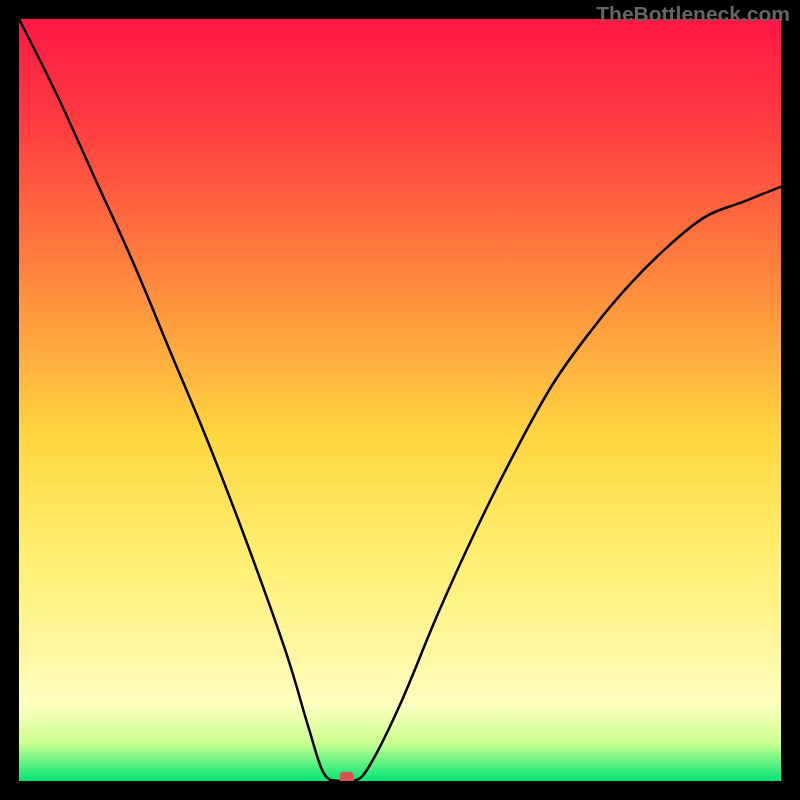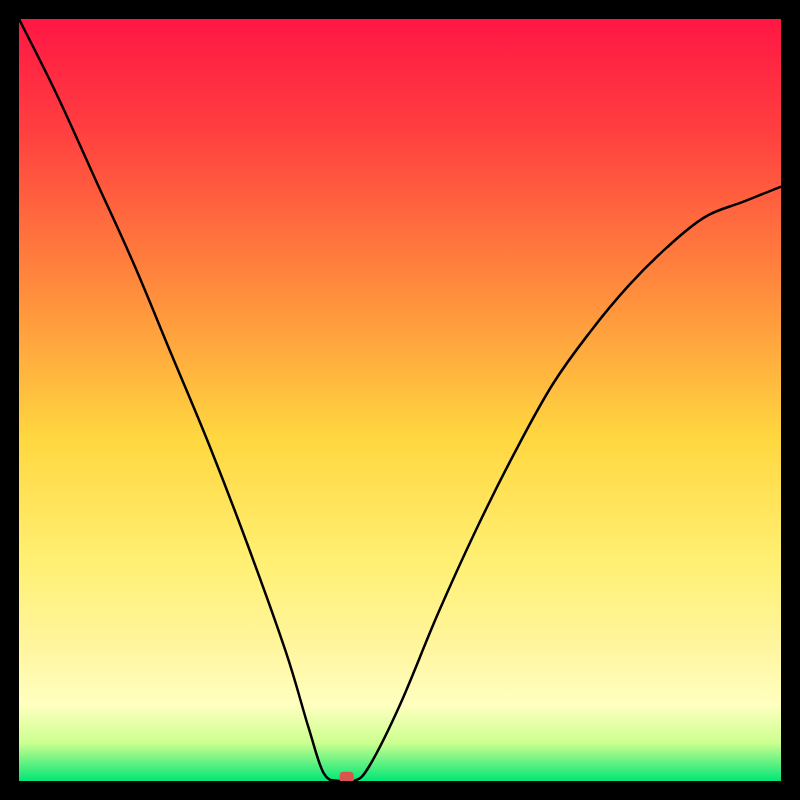--- a/index.html
+++ b/index.html
@@ -33,20 +33,21 @@
     z-index: 10;
   }
   svg {
     display: block;
   }
 </style>
 </head>
 <body>
 
 <div class="container">
+  <div class="watermark">TheBottleneck.com</div>
   <div class="plot-area">
     <svg id="chart-svg" width="762" height="762" viewBox="0 0 762 762">
         <defs>
           <linearGradient id="bg-grad" x1="0" y1="0" x2="0" y2="1">
             <stop offset="0%" stop-color="#ff1744"></stop>
             <stop offset="15%" stop-color="#ff4040"></stop>
             <stop offset="35%" stop-color="#ff8a3d"></stop>
             <stop offset="55%" stop-color="#ffd740"></stop>
             <stop offset="72%" stop-color="#fff176"></stop>
             <stop offset="82%" stop-color="#fff59d"></stop>

